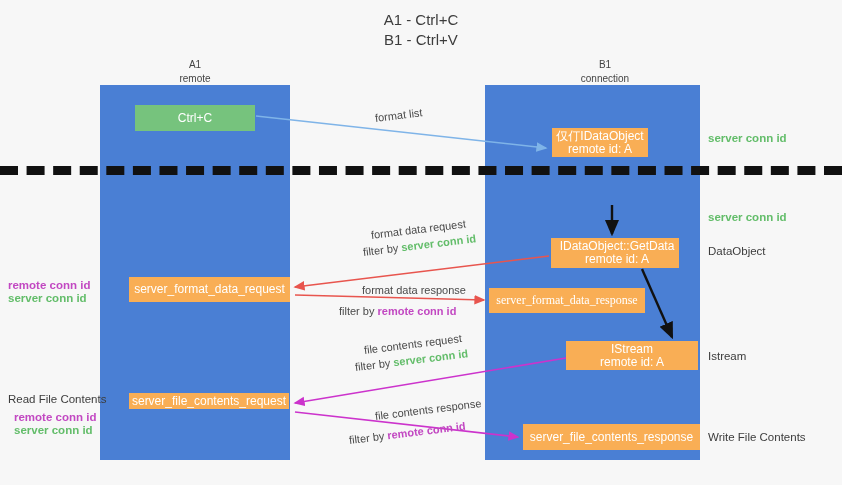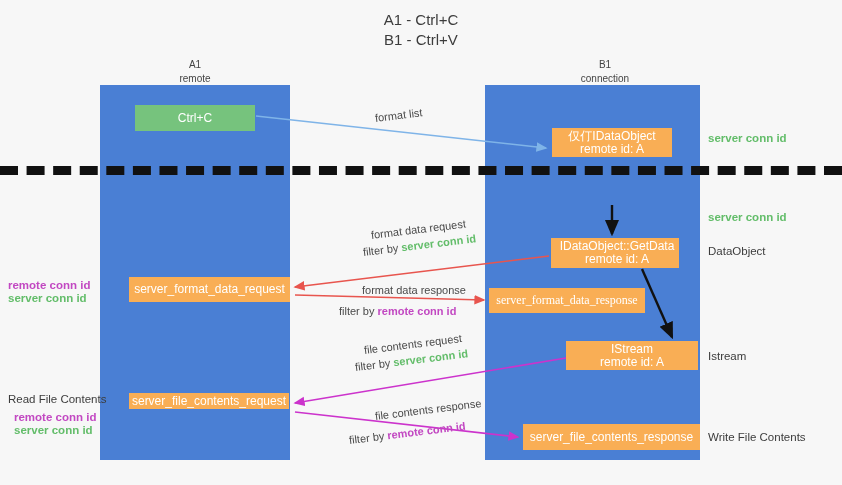--- a/index.html
+++ b/index.html
@@ -45,21 +45,21 @@
     font-size: 12px;
     line-height: 13px;
     text-align: center;
     padding: 2px 4px;
   }
   .box.green { background: #76c37d; }
   .box.orange { background: #f9ae55; }
   .box .bl { display: block; }
 
   .b-ctrlc  { left: 135px; top: 105px;  width: 120px; height: 26px; }
-  .b-idobj  { left: 552px; top: 128px;  width: 120px; height: 29px; }
+  .b-idobj  { left: 552px; top: 128px;  width: 96px; height: 29px; }
   .b-ctrlv  { left: 553px; top: 180px;  width: 118px; height: 24px; }
   .b-getdata{ left: 551px; top: 238px;  width: 128px; height: 30px; padding-left: 8px; }
   .b-sfdreq { left: 129px; top: 277px;  width: 161px; height: 25px; }
   .b-sfdres { left: 489px; top: 288px;  width: 156px; height: 25px; font-family: Liberation Serif, serif; }
   .b-istream{ left: 566px; top: 341px;  width: 132px; height: 29px; }
   .b-sfcreq { left: 129px; top: 393px;  width: 160px; height: 16px; }
   .b-sfcres { left: 523px; top: 424px;  width: 177px; height: 26px; }
 
   .sidelabel {
     position: absolute;

